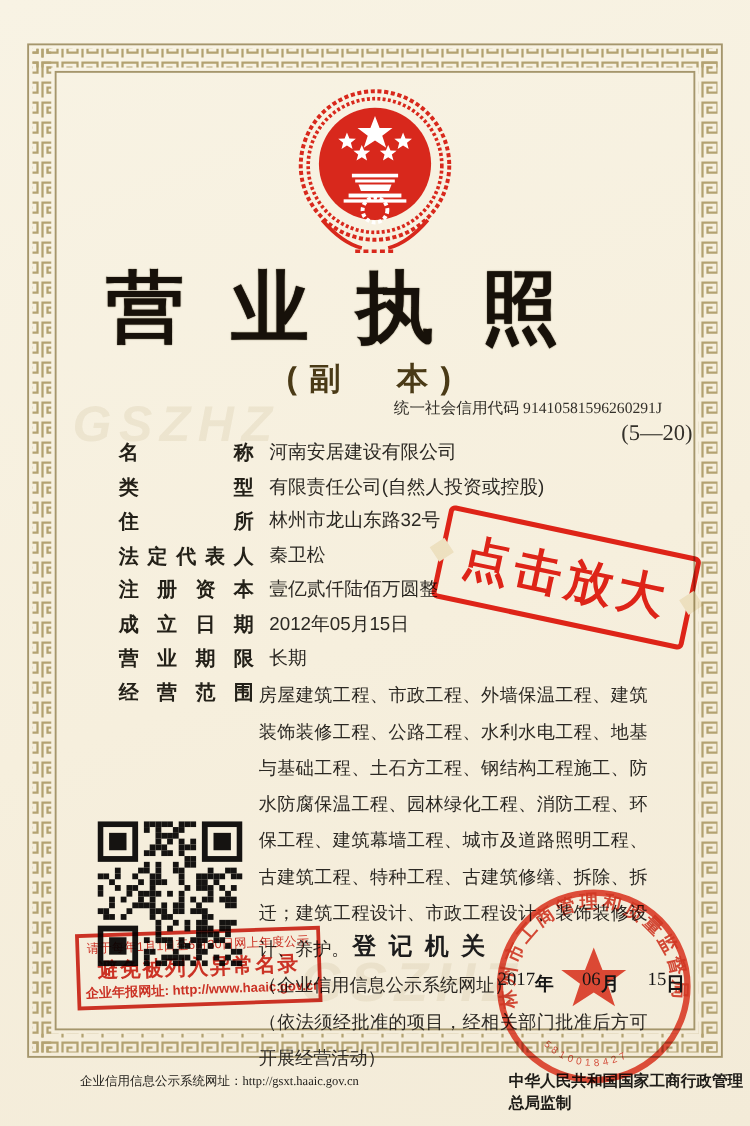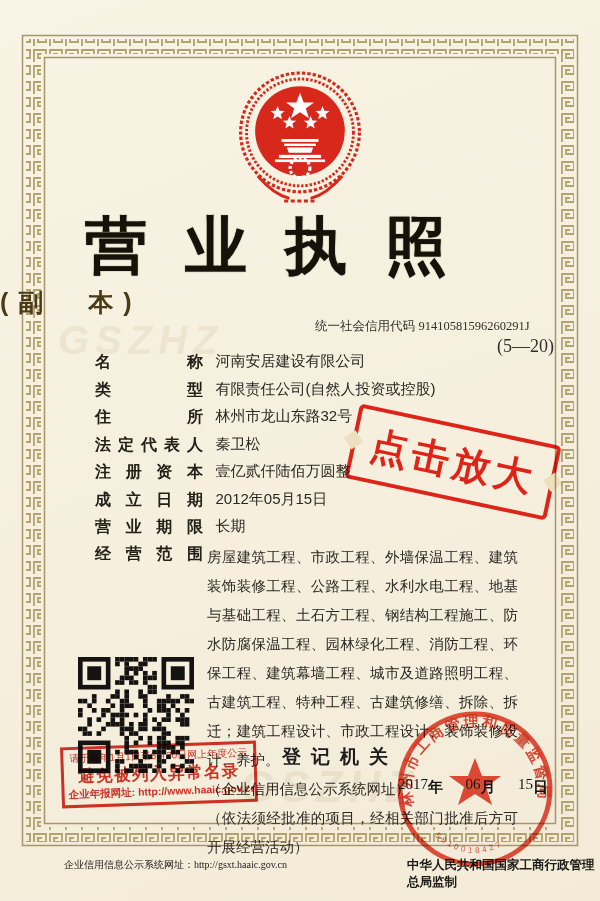--- a/index.html
+++ b/index.html
@@ -6,21 +6,21 @@
   body{font-family:"Liberation Sans",sans-serif;background:#888;}
   .page{position:relative;width:600px;height:901px;margin:0 auto;
     background:linear-gradient(160deg,#f8f3e4 0%,#f6efdd 55%,#f3ebd8 100%);
     overflow:hidden;color:#1c1710;}
   .abs{position:absolute;}
   .frame-svg{position:absolute;left:0;top:0;z-index:1;}
   .emblem{left:234px;top:70px;width:132px;height:138px;z-index:2;}
   .title{left:0;top:204px;width:532px;text-align:center;font-size:62px;font-weight:900;
     color:#17110a;letter-spacing:38px;padding-left:38px;box-sizing:border-box;z-index:2;
     text-shadow:0 0 1px #2a2008;}
-  .subtitle{left:0;top:286px;width:600px;font-size:25px;font-weight:700;
+  .subtitle{left:0;top:286px;width:600px;text-align:center;font-size:25px;font-weight:700;
     color:#4a3a16;letter-spacing:10px;z-index:2;}
   .code-line{left:315px;top:318px;font-size:12.5px;color:#33302a;z-index:2;white-space:nowrap;}
   .num{font-family:"Liberation Serif",serif;}
   .serial-note{left:497px;top:336px;font-size:18px;color:#33302a;z-index:2;font-family:"Liberation Serif",serif;}
   .row{position:absolute;left:95px;white-space:nowrap;z-index:2;}
   .flabel{display:inline-block;width:108px;font-size:16px;font-weight:700;color:#232018;
     text-align:justify;text-align-last:justify;vertical-align:top;}
   .fvalue{display:inline-block;margin-left:8px;font-size:15px;color:#2b2823;vertical-align:top;}
   .scope-label{left:95px;top:544px;z-index:2;}
   .scope-body{left:207px;top:543px;width:311px;font-size:14.5px;line-height:29px;

